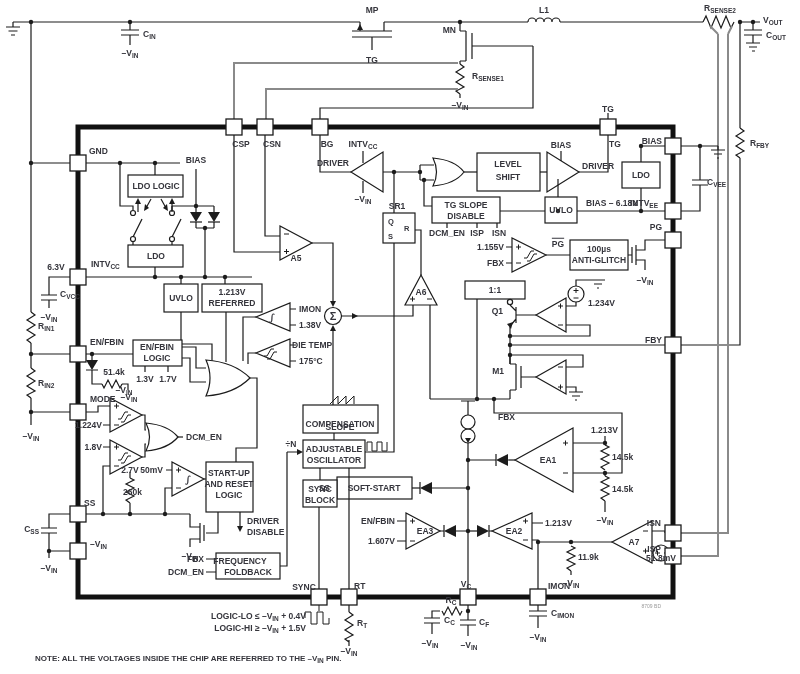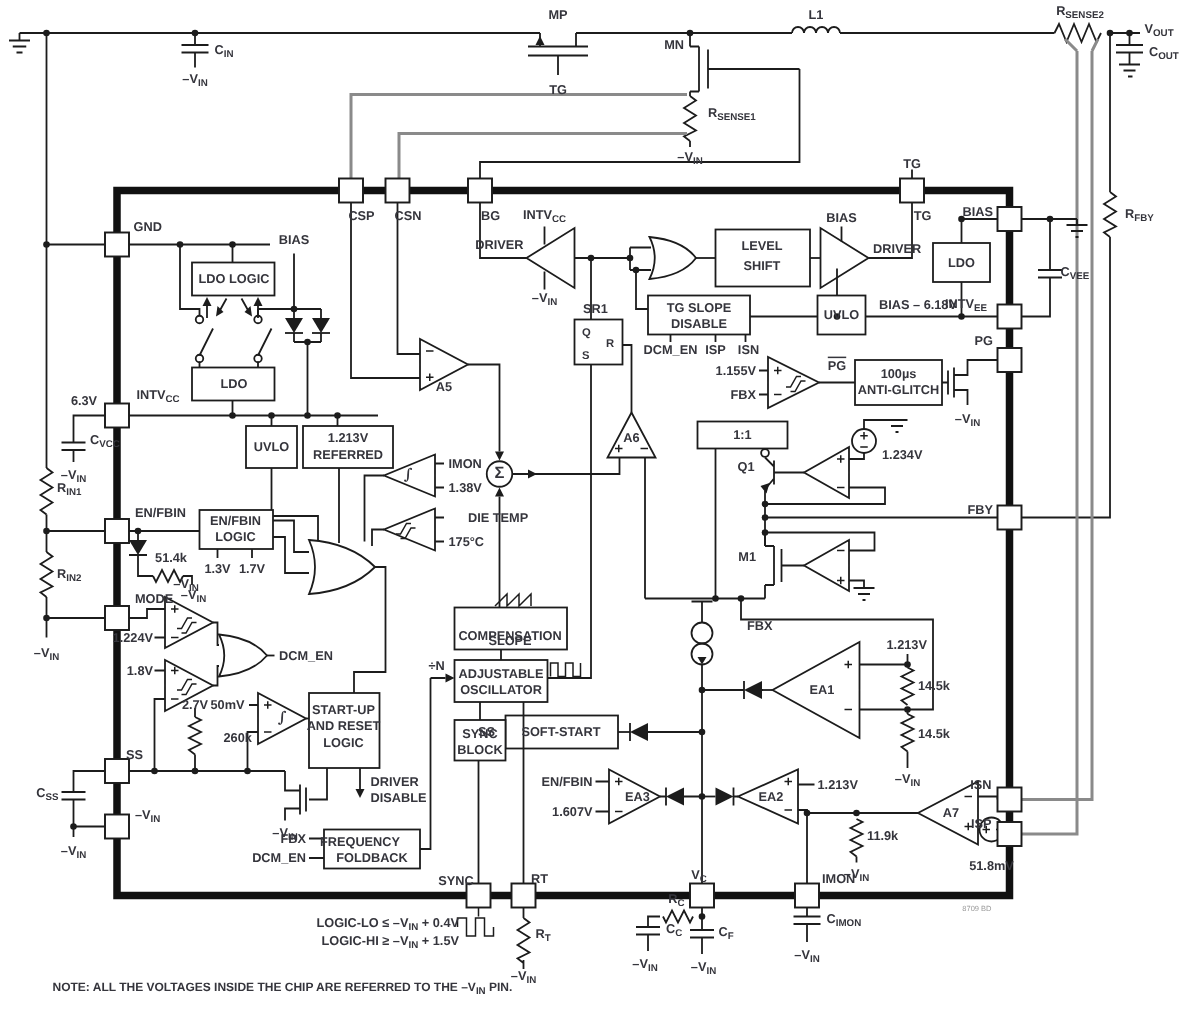--- a/index.html
+++ b/index.html
@@ -407,31 +407,31 @@
 
   <div class="L" style="left:157px;top:347px">EN/FBIN</div>
   <div class="L" style="left:157px;top:358px">LOGIC</div>
   <div class="L" style="left:145px;top:379px">1.3V</div>
   <div class="L" style="left:168px;top:379px">1.7V</div>
   <div class="L" style="left:114px;top:372px">51.4k</div>
   <div class="L" style="left:129px;top:398px"><span>–V</span><sub>IN</sub></div>
 
   <div class="L la" style="left:299px;top:309px">IMON</div>
   <div class="L la" style="left:299px;top:325px">1.38V</div>
-  <div class="L la" style="left:312px;top:345px">DIE TEMP</div>
+  <div class="L la" style="left:292px;top:345px">DIE TEMP</div>
   <div class="L la" style="left:299px;top:361px">175°C</div>
   <div class="L integ" style="left:272px;top:317px">∫</div>
 
   <div class="L ra" style="left:102px;top:425px">1.224V</div>
   <div class="L" style="left:124px;top:391px"><span>–V</span><sub>IN</sub></div>
   <div class="L ra" style="left:102px;top:447px">1.8V</div>
   <div class="L la" style="left:186px;top:437px">DCM_EN</div>
   <div class="L" style="left:130px;top:470px">2.7V</div>
   <div class="L ra" style="left:163px;top:470px">50mV</div>
-  <div class="L la" style="left:149px;top:492px">260k</div>
+  <div class="L la" style="left:123px;top:492px">260k</div>
   <div class="L integ" style="left:188px;top:479px">∫</div>
 
   <div class="L" style="left:229px;top:473px">START-UP</div>
   <div class="L" style="left:229px;top:484px">AND RESET</div>
   <div class="L" style="left:229px;top:495px">LOGIC</div>
   <div class="L la" style="left:247px;top:521px">DRIVER</div>
   <div class="L la" style="left:247px;top:532px">DISABLE</div>
   <div class="L" style="left:190px;top:557px"><span>–V</span><sub>IN</sub></div>
 
   <div class="L" style="left:296px;top:258px">A5</div>
@@ -478,21 +478,21 @@
   <div class="L" style="left:605px;top:521px"><span>–V</span><sub>IN</sub></div>
 
   <div class="L ra" style="left:330px;top:488px">SS</div>
   <div class="L" style="left:374px;top:488px">SOFT-START</div>
   <div class="L ra" style="left:395px;top:521px">EN/FBIN</div>
   <div class="L ra" style="left:395px;top:541px">1.607V</div>
   <div class="L" style="left:425px;top:531px">EA3</div>
   <div class="L" style="left:514px;top:531px">EA2</div>
   <div class="L la" style="left:545px;top:523px">1.213V</div>
   <div class="L" style="left:634px;top:542px">A7</div>
-  <div class="L" style="left:661px;top:577px">51.8mV</div>
+  <div class="L" style="left:661px;top:558px">51.8mV</div>
   <div class="L la" style="left:578px;top:557px">11.9k</div>
   <div class="L" style="left:571px;top:584px"><span>–V</span><sub>IN</sub></div>
 
   <div class="L" style="left:340px;top:427px">SLOPE</div>
   <div class="L" style="left:340px;top:424px">COMPENSATION</div>
   <div class="L" style="left:334px;top:449px">ADJUSTABLE</div>
   <div class="L" style="left:334px;top:460px">OSCILLATOR</div>
   <div class="L" style="left:291px;top:444px">÷N</div>
   <div class="L" style="left:320px;top:489px">SYNC</div>
   <div class="L" style="left:320px;top:500px">BLOCK</div>

